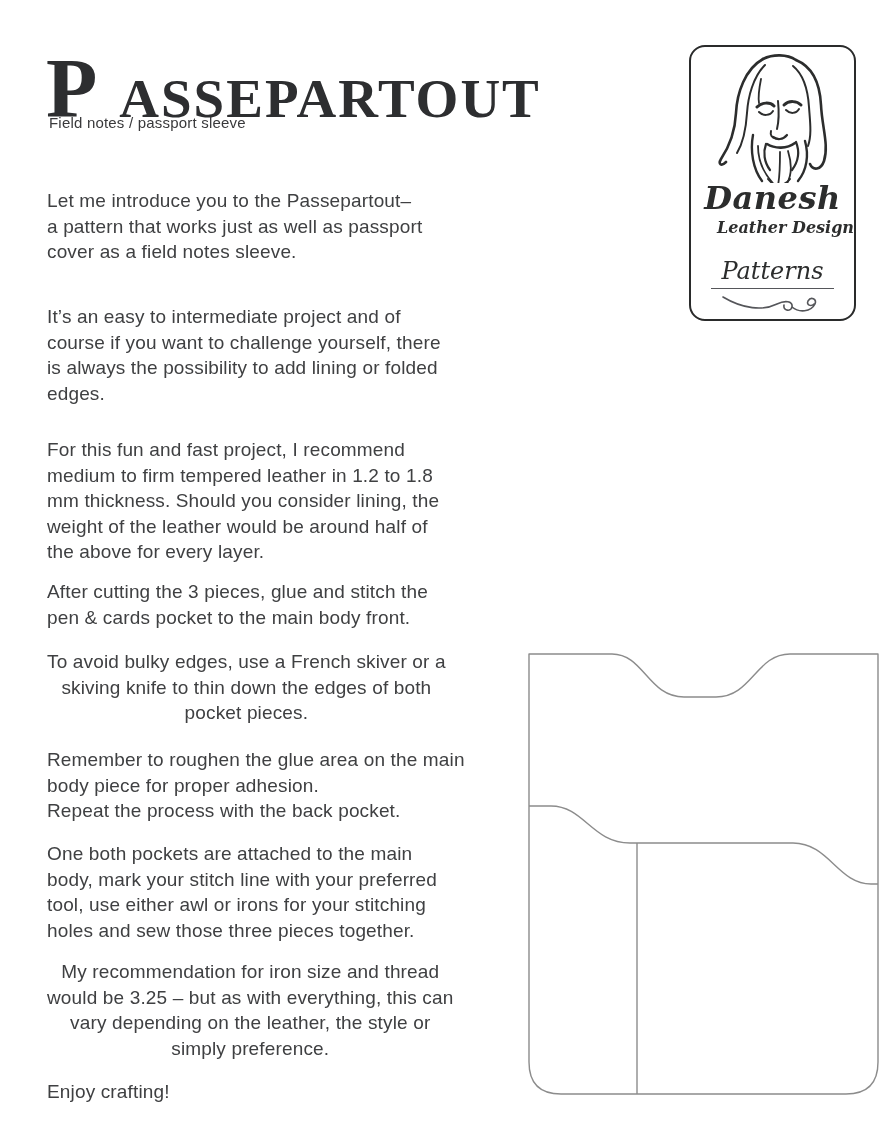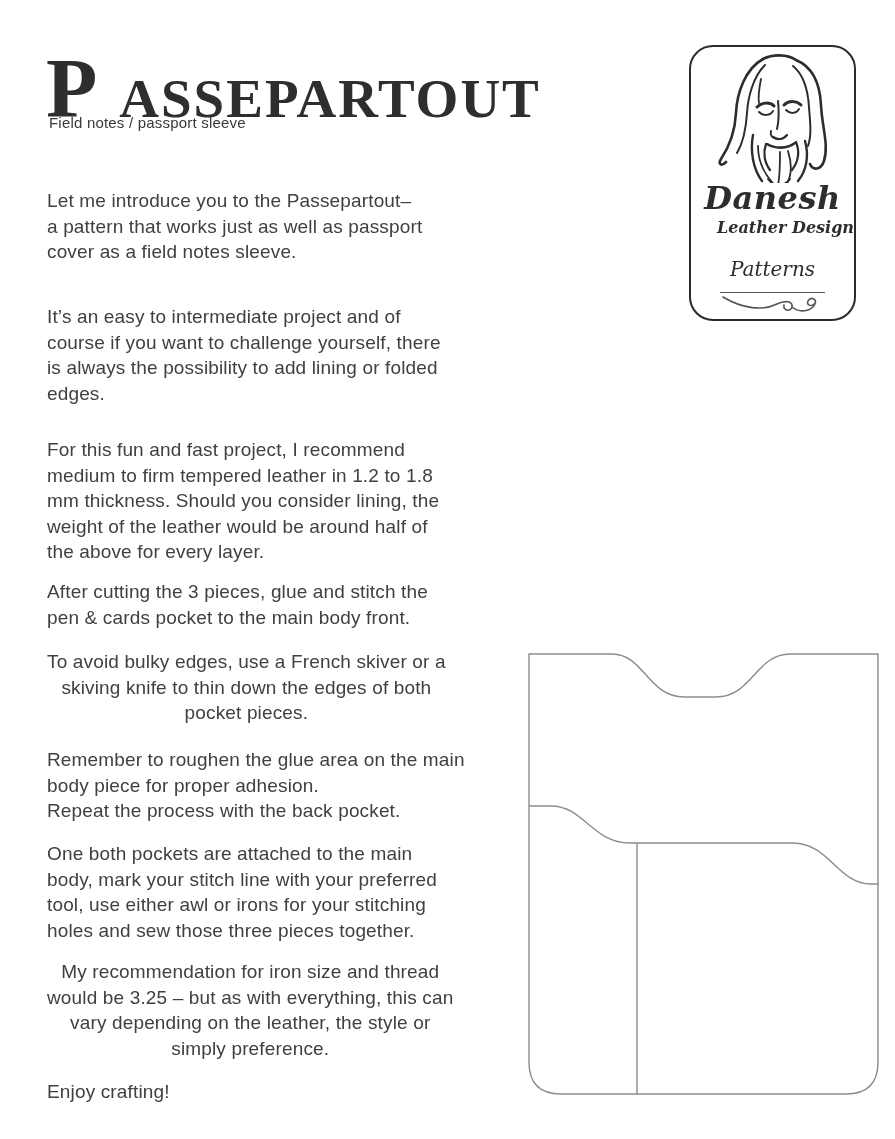--- a/index.html
+++ b/index.html
@@ -29,21 +29,21 @@
     position:absolute; left:47px; margin:0;
     font-size:19px; line-height:25.5px;
     color:#3f4042; letter-spacing:0.15px;
     white-space:pre;
   }
   
   .logo-box {
     position:absolute; left:689px; top:45px;
     width:167px; height:276px;
     border:2.5px solid #2a2b2b;
-    border-radius:24px;
+    border-radius:16px;
     box-sizing:border-box;
   }
   .logo-portrait { position:absolute; left:2px; top:4px; }
   .logo-brand {
     position:absolute; top:132px; left:0; width:100%;
     text-align:center;
     font-family:"DejaVu Serif", serif;
     font-style:italic; font-weight:bold;
     font-size:32px; color:#2c2d2d; letter-spacing:0.5px;
   }
@@ -55,23 +55,23 @@
     font-size:16px; color:#2c2d2d;
   }
   .logo-label-wrap {
     position:absolute; top:210px; left:0; width:100%;
     text-align:center;
   }
   .logo-label {
     display:inline-block;
     font-family:"DejaVu Serif", serif;
     font-style:italic;
-    font-size:20px; color:#2c2d2d;
+    font-size:24px; color:#2c2d2d;
     border-bottom:1.5px solid #55565a;
-    padding:0 10px 11px 10px;
+    padding:0 10px 3px 10px;
   }
   .logo-flourish { position:absolute; top:246px; left:24px; }
   
   .pattern-diagram { position:absolute; left:510px; top:640px; }
 </style>
 </head>
 <body>
 
 <h1 class="page-title"><span class="title-initial">P</span><span class="title-rest">ASSEPARTOUT</span></h1>
 

